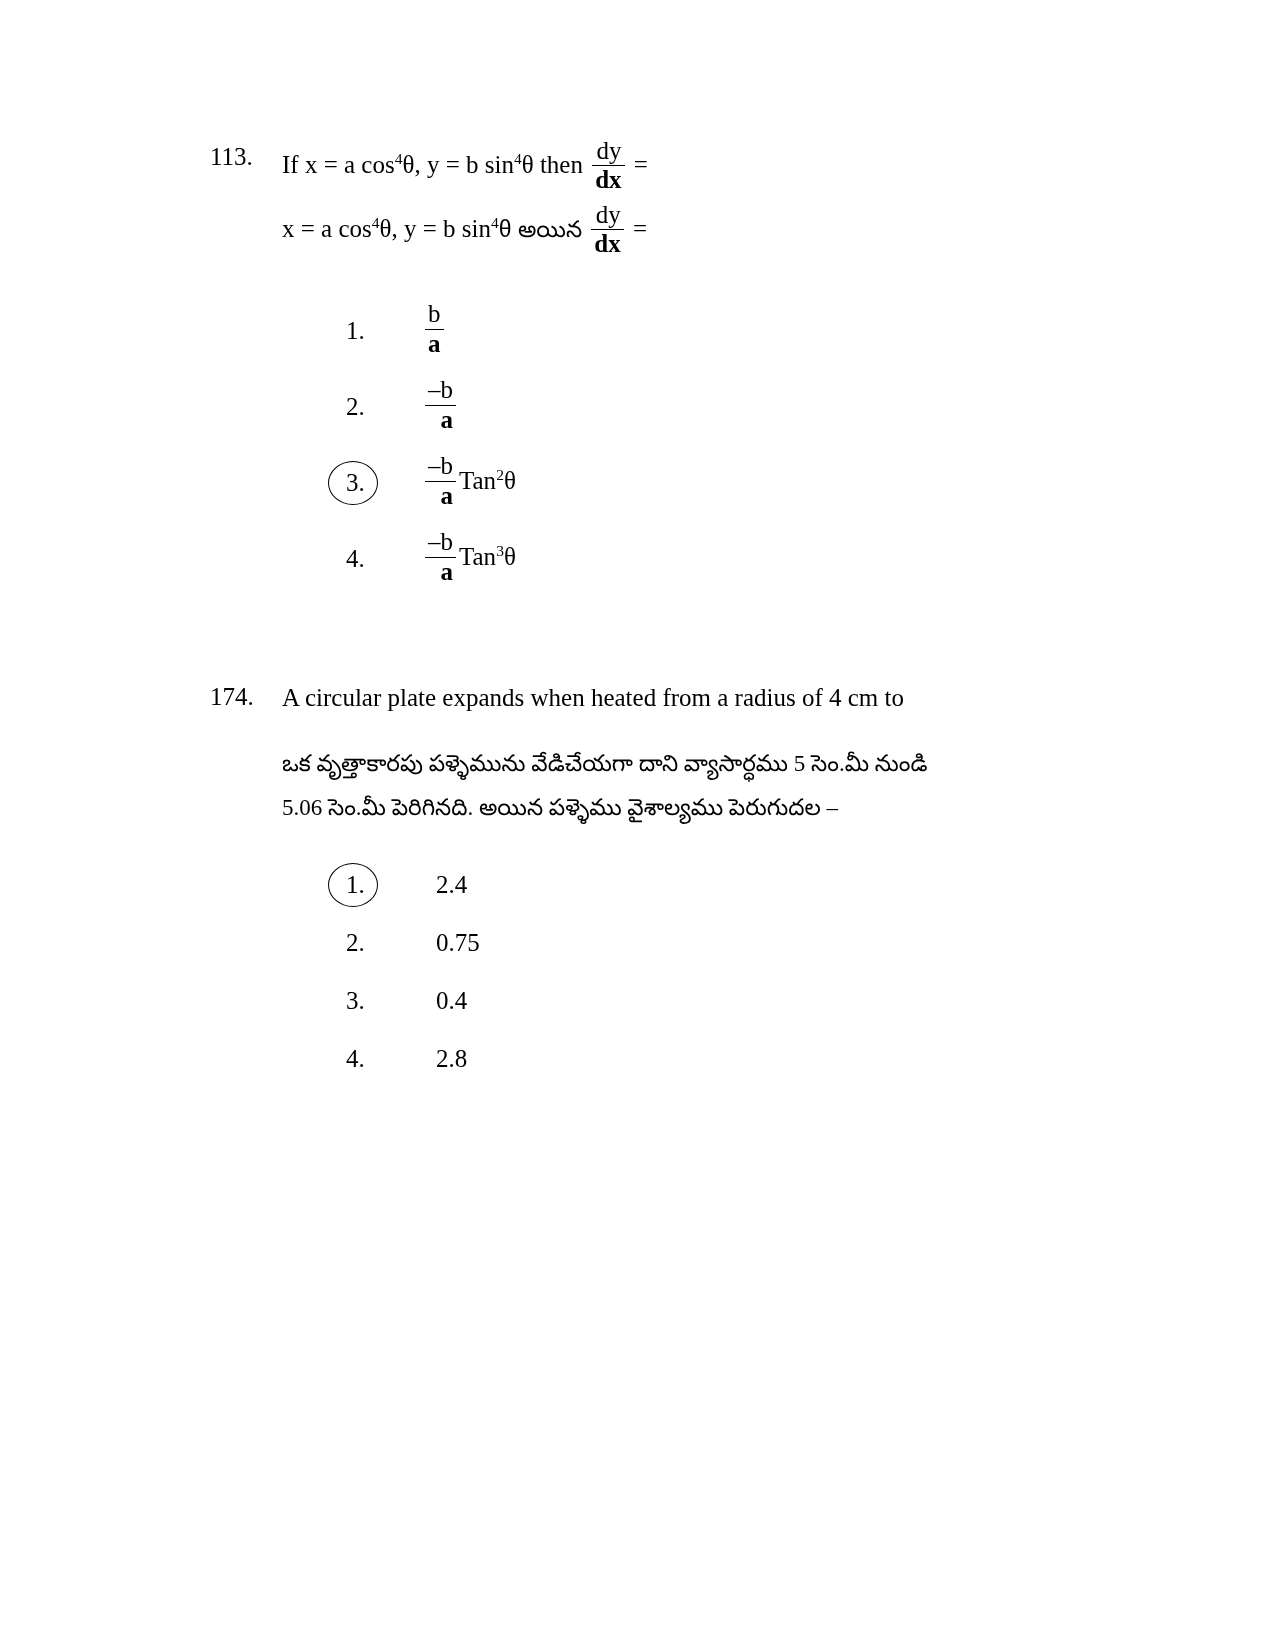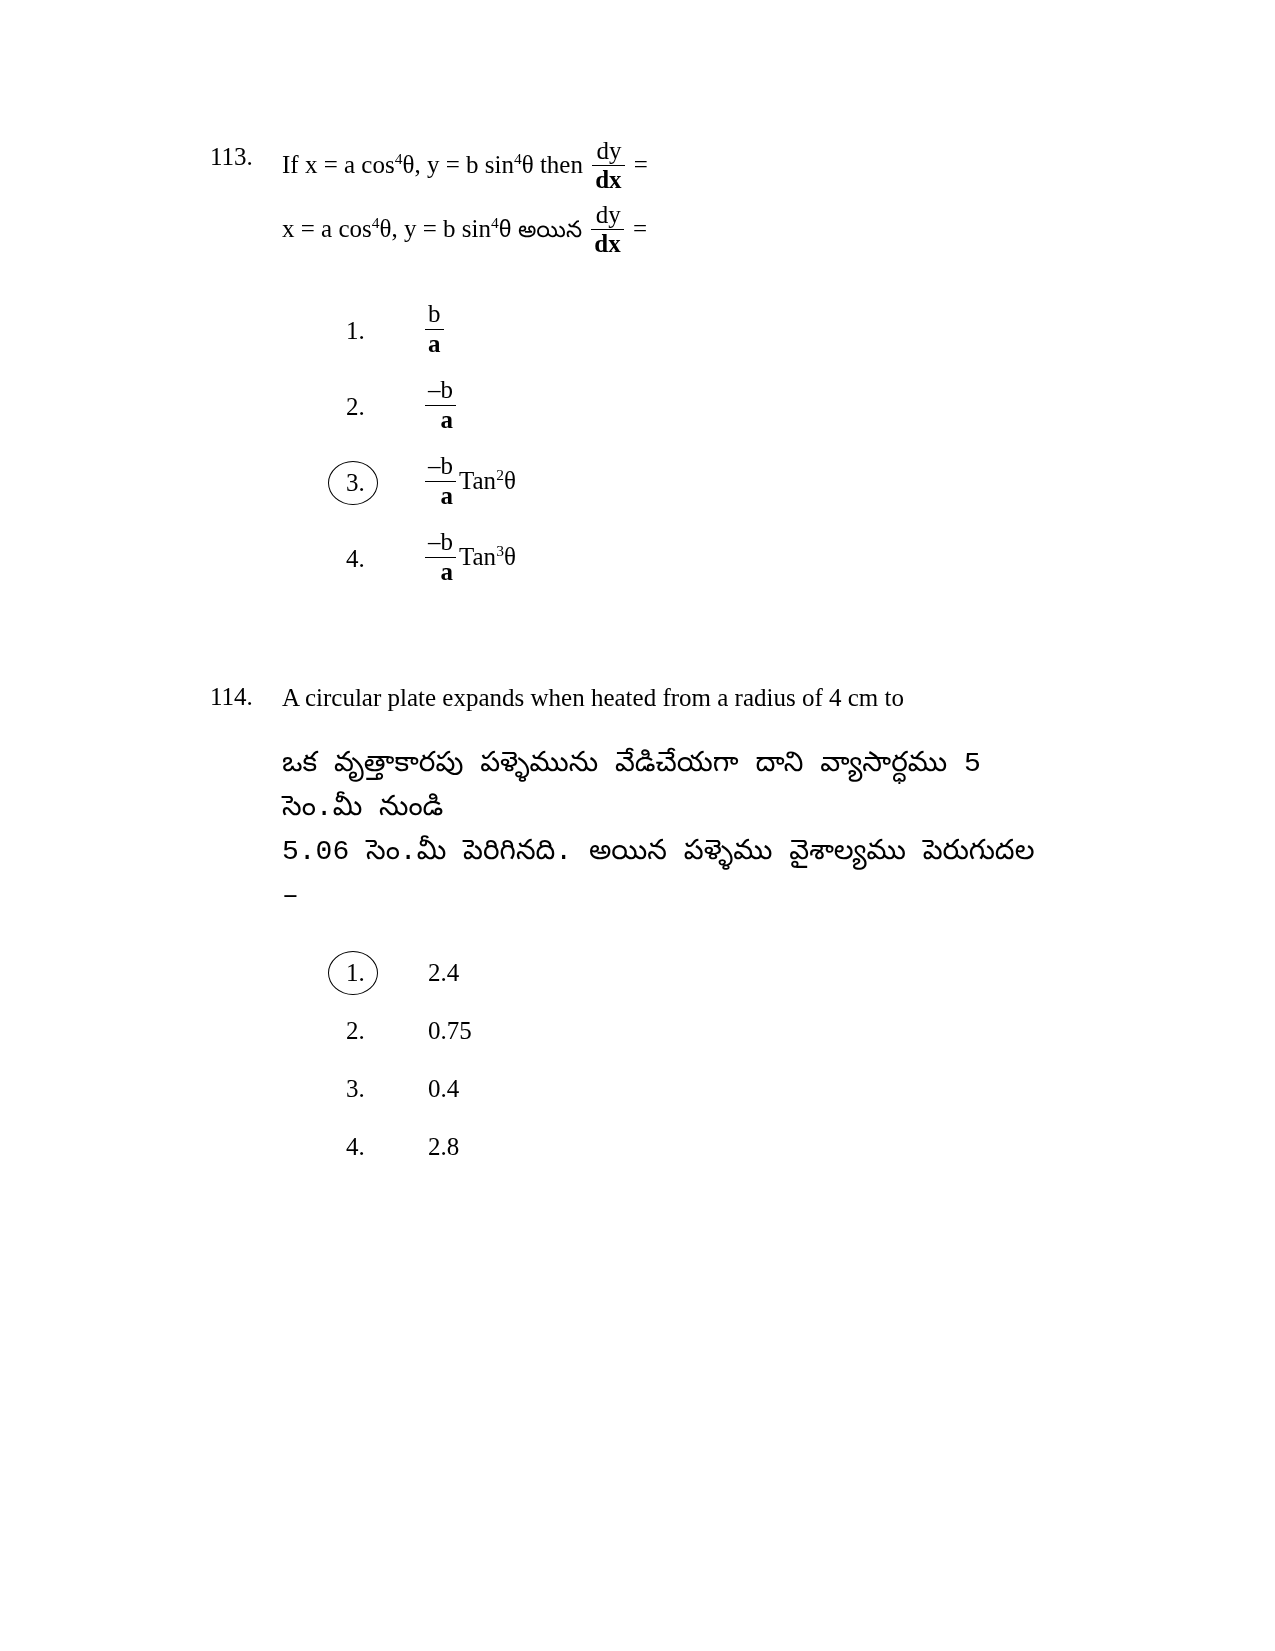--- a/index.html
+++ b/index.html
@@ -42,22 +42,22 @@
   }
   .qbody {
     margin-left: 72px;
   }
 
   .stem-en, .stem-te {
     font-size: 25px;
     line-height: 36px;
   }
   .stem-te {
-    font-family: Liberation Mono, monospace;
-    font-size: 28px;
+    font-family: Liberation Serif, serif;
+    font-size: 23px;
     line-height: 44px;
   }
 
   
   .math {
     font-family: "Liberation Serif", serif;
     font-size: 25px;
     white-space: nowrap;
   }
   sup.exp {
@@ -124,21 +124,21 @@
     position: relative;
     display: inline-block;
     padding-left: 2px;
     line-height: 30px;
   }
   .opt-value {
     font-size: 25px;
     margin-left: 22px;
     white-space: nowrap;
   }
-  .opt-value.num-val { margin-left: 28px; }
+  .opt-value.num-val { margin-left: 36px; }
 
   .tan {
     font-size: 25px;
   }
   .tan sup {
     font-size: 0.62em;
     vertical-align: super;
     line-height: 0;
   }
 </style>
@@ -222,21 +222,21 @@
               <span class="den">a</span>
             </span><span class="tan"><span>Tan</span><sup>3</sup><span>θ</span></span>
           </div>
         </div>
 
       </div>
     </div>
   </div>
 
   <div class="question" id="q114">
-    <div class="qnum">114.</div>
+    <div class="qnum">174.</div>
     <div class="qbody">
 
       <div class="stem-en">
         <div>A circular plate expands when heated from a radius of 4 cm to</div>
       </div>
 
       <div class="stem-te" style="margin-top:26px;">
         <div>ఒక వృత్తాకారపు పళ్ళెమును వేడిచేయగా దాని వ్యాసార్ధము 5 సెం.మీ నుండి</div>
         <div>5.06 సెం.మీ పెరిగినది. అయిన పళ్ళెము వైశాల్యము పెరుగుదల –</div>
       </div>

